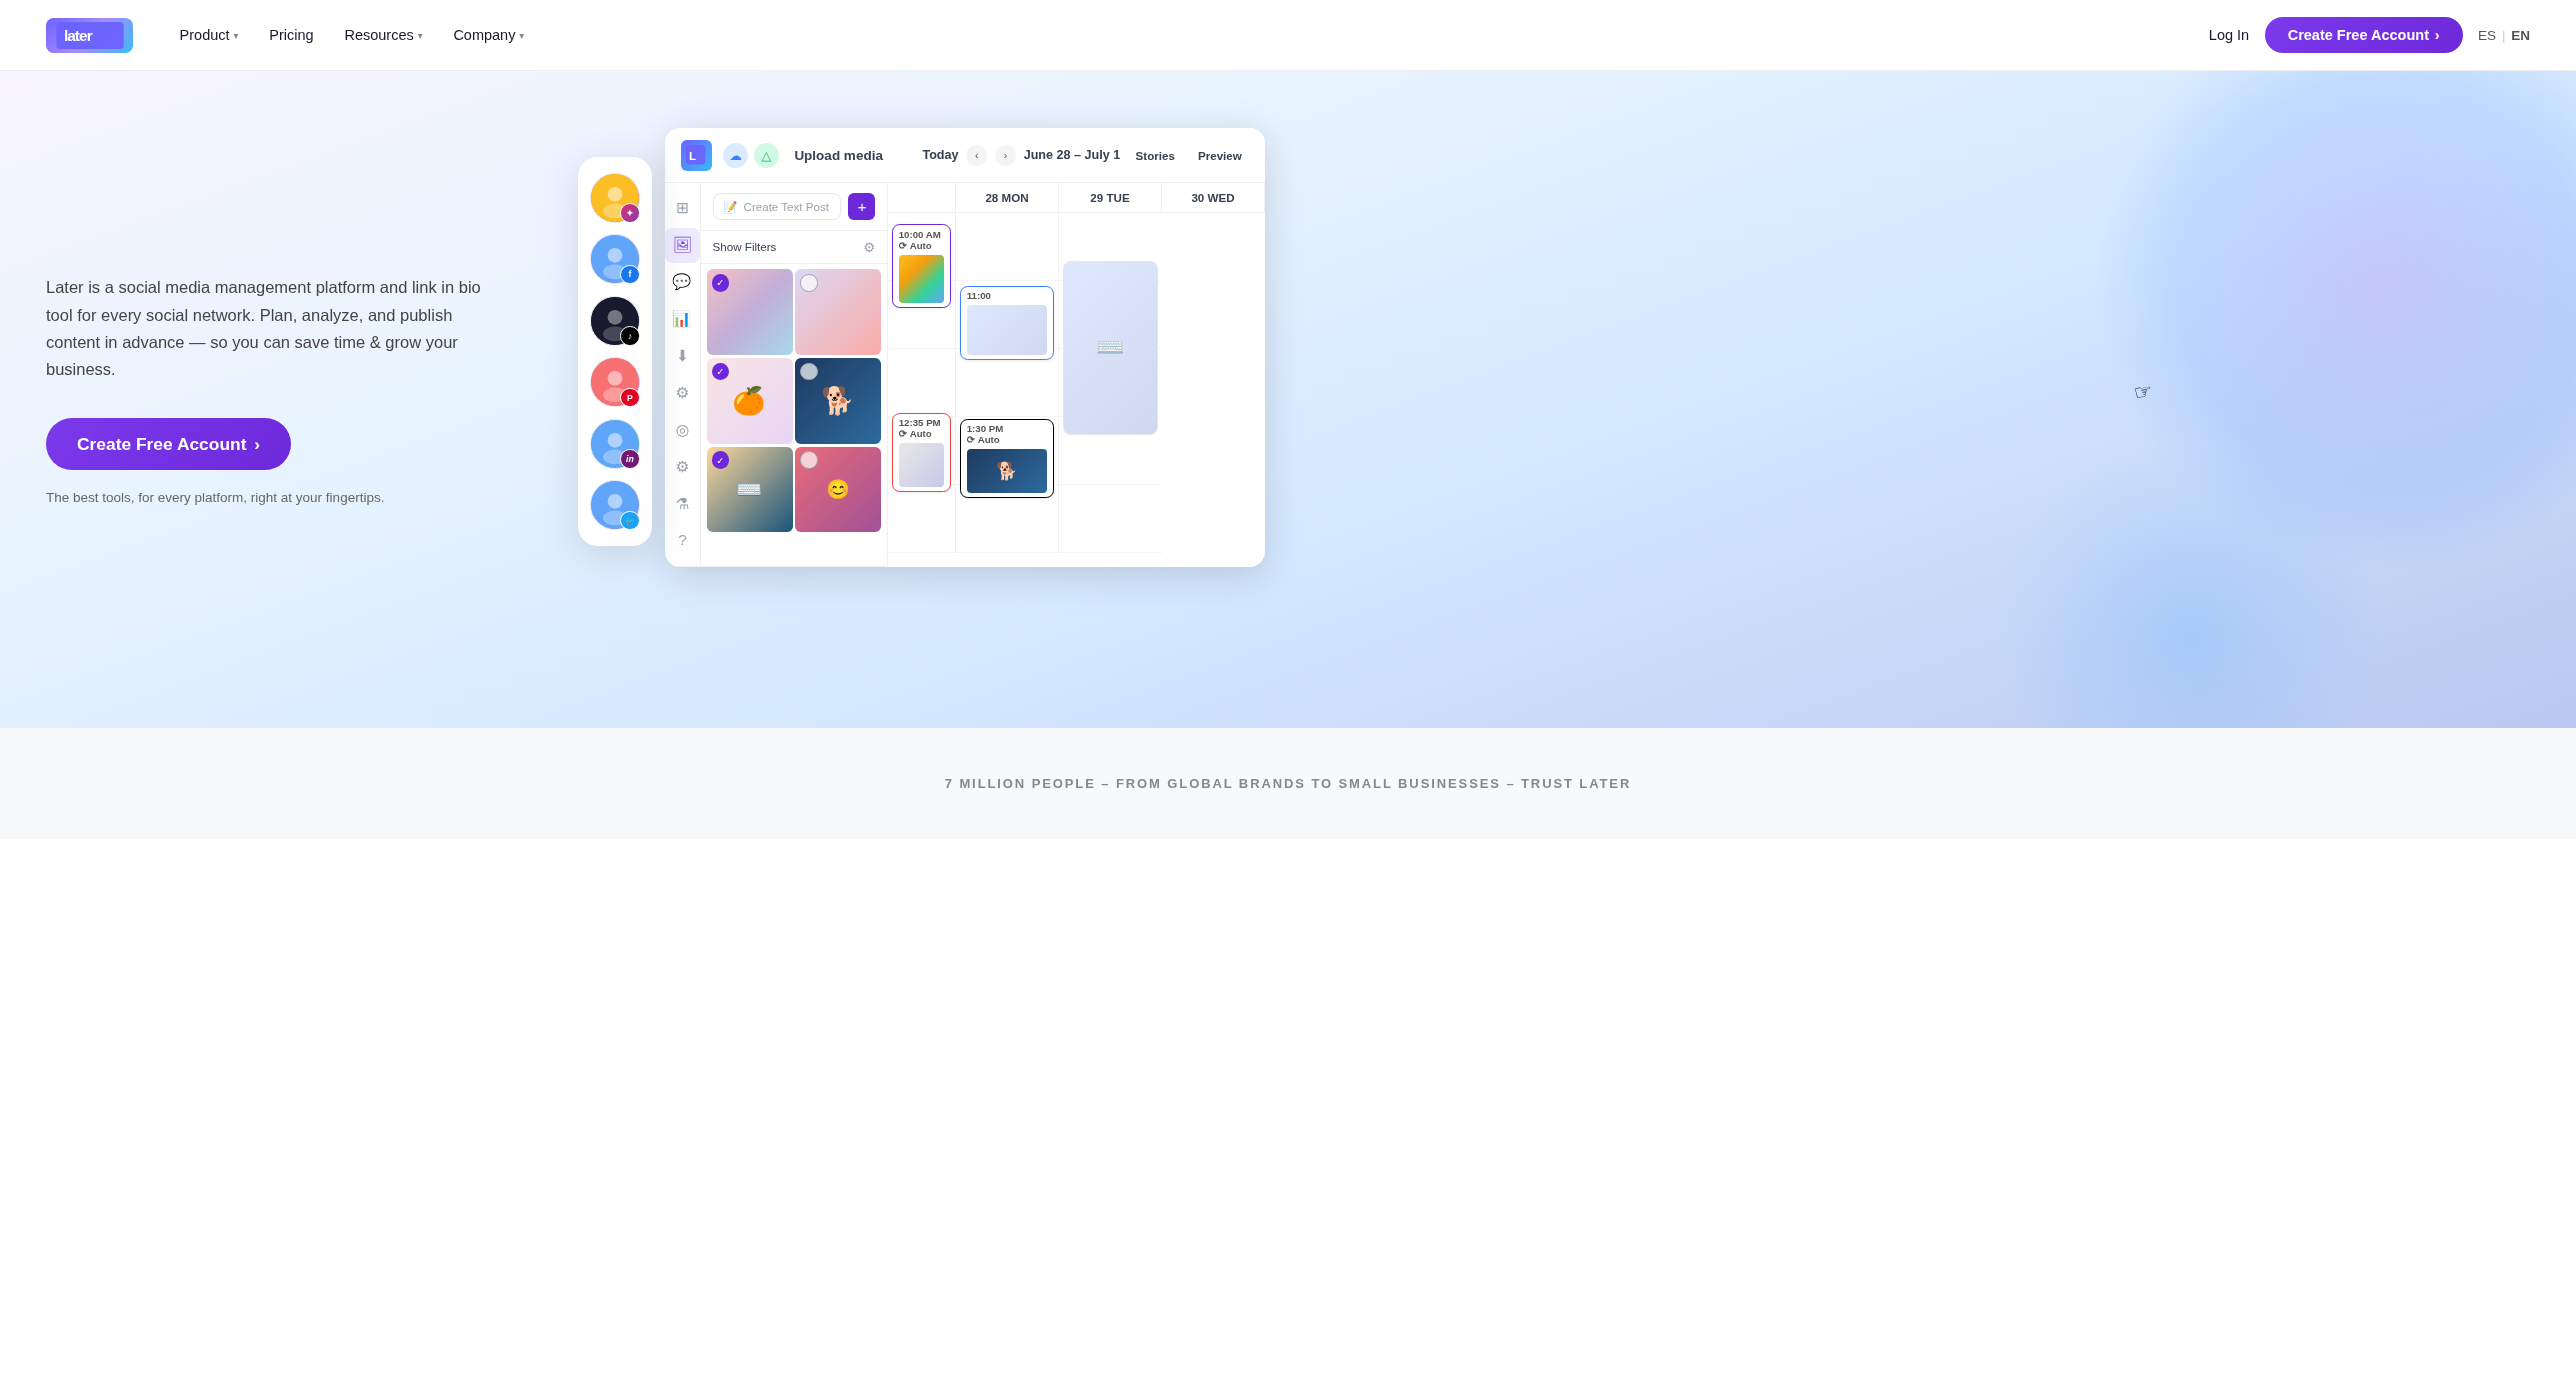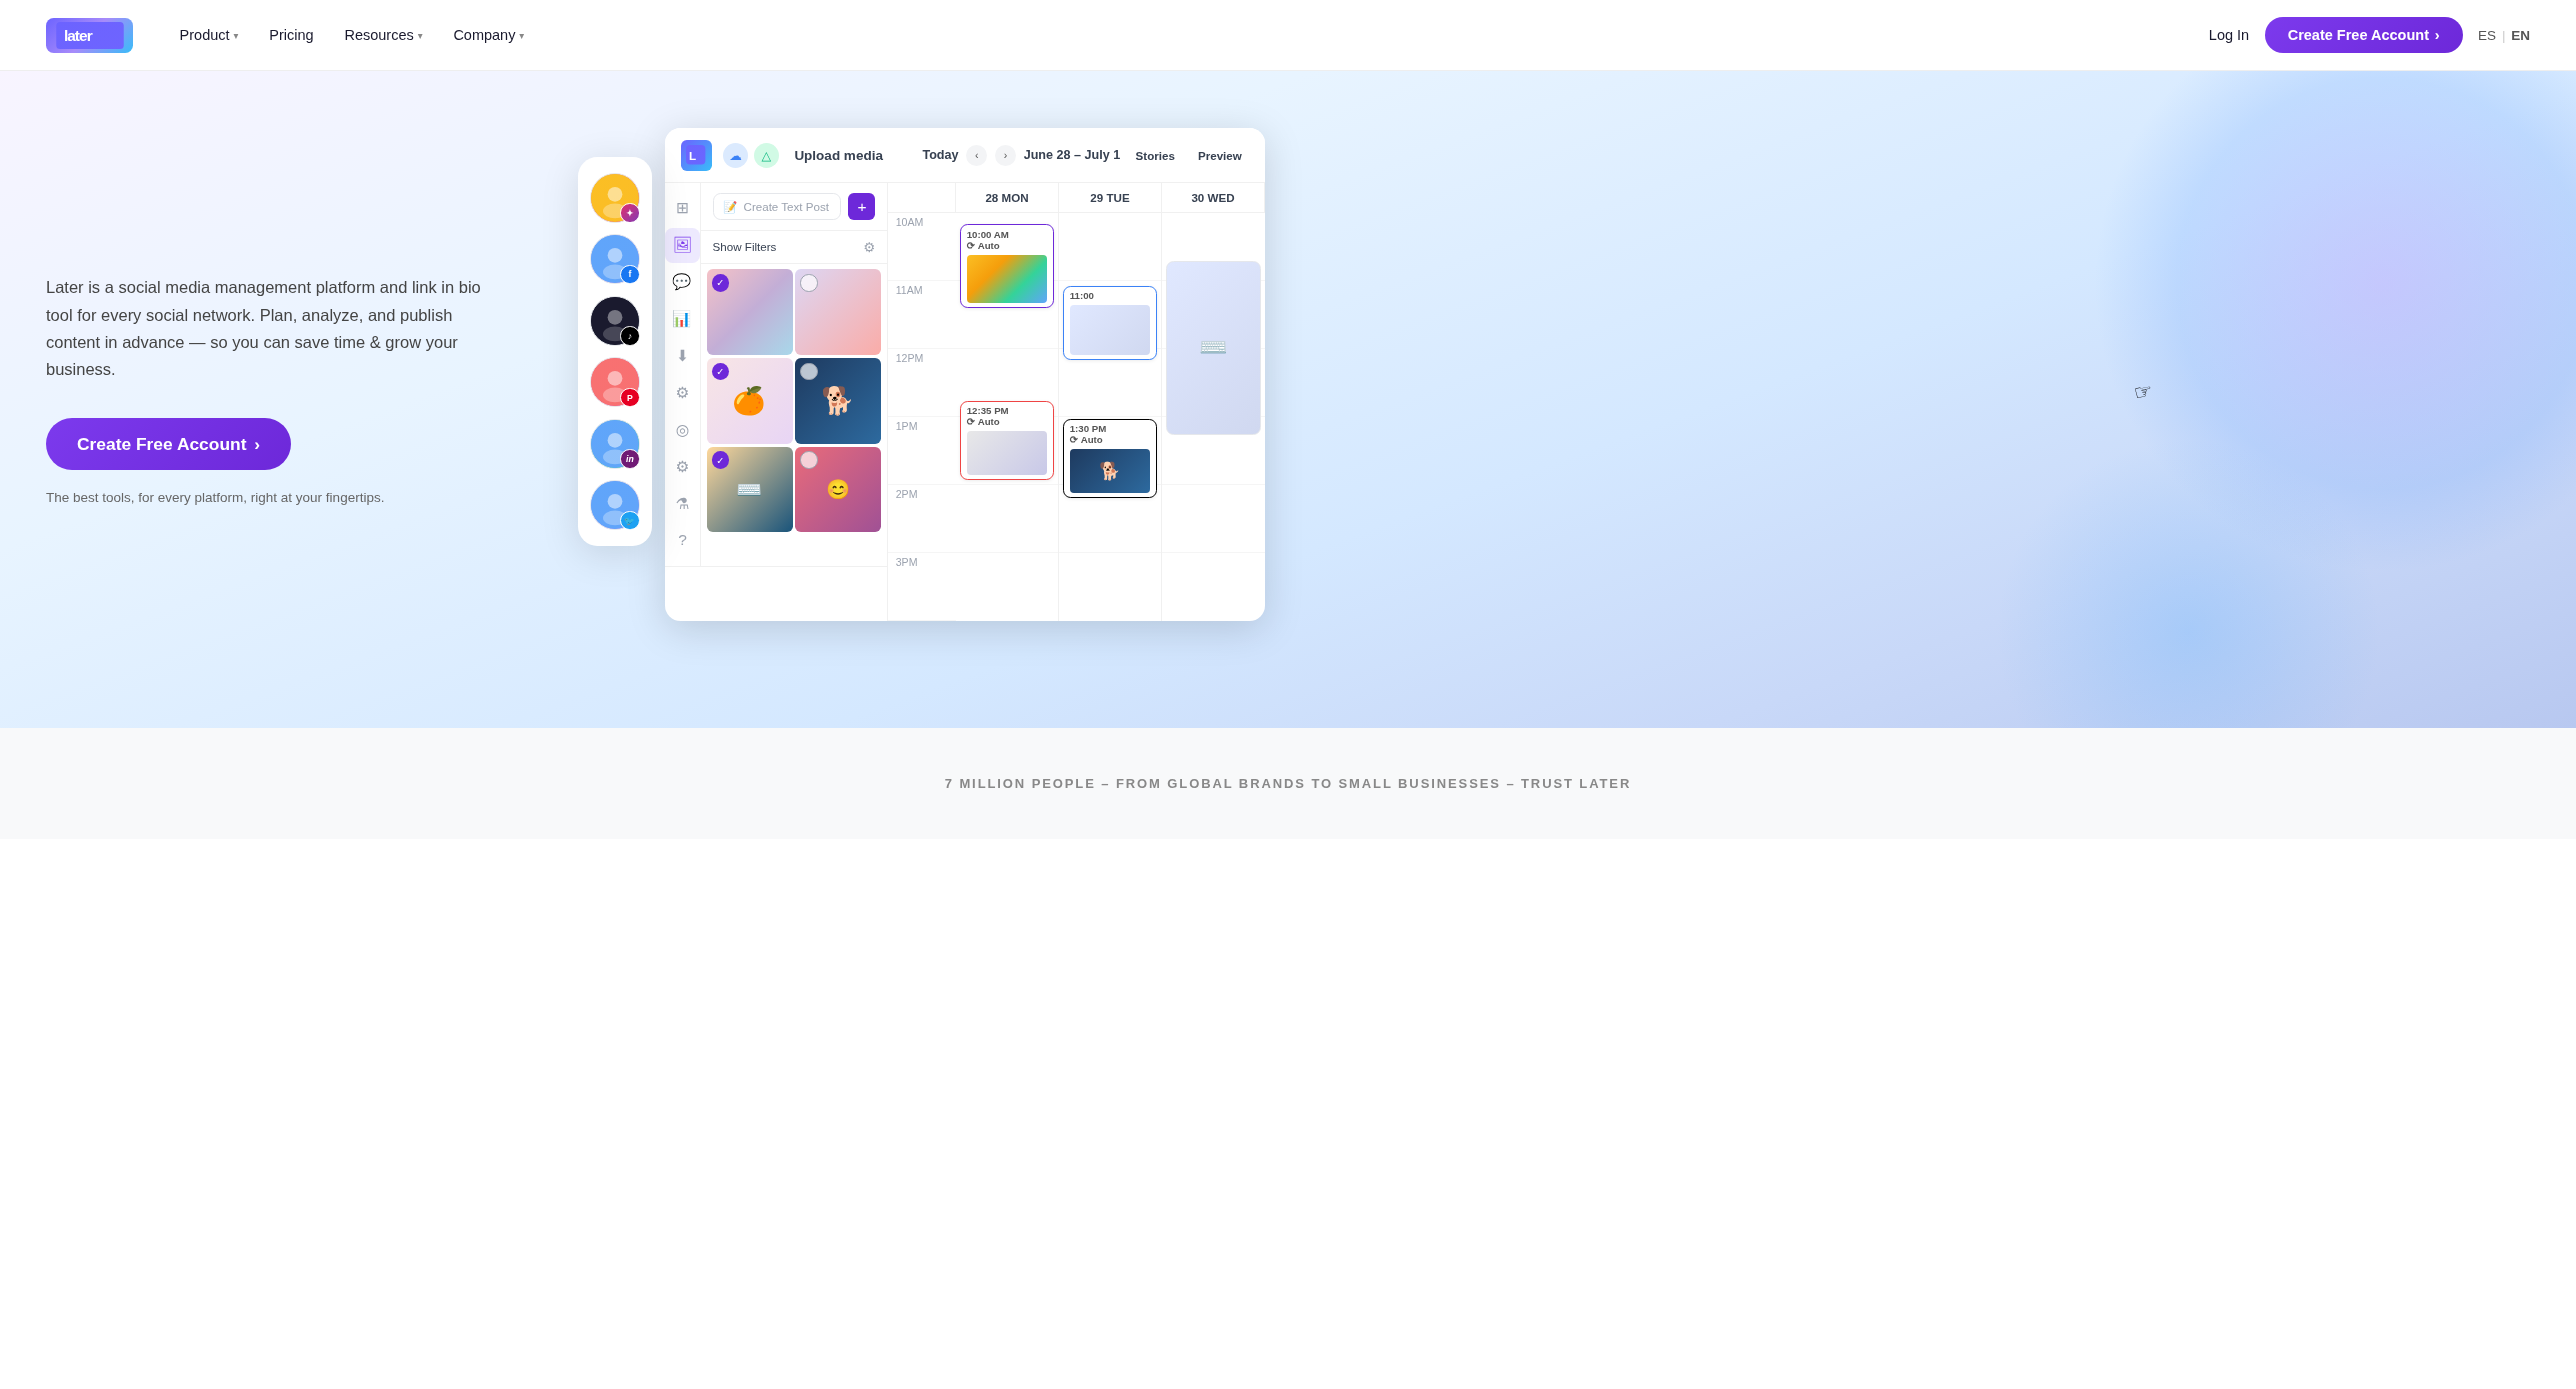--- a/index.html
+++ b/index.html
@@ -544,46 +544,38 @@
 
         <div class="calendar-panel">
           <div class="cal-header">
             <div class="cal-day-header"></div>
             <div class="cal-day-header">28 MON</div>
             <div class="cal-day-header">29 TUE</div>
             <div class="cal-day-header">30 WED</div>
           </div>
           <div class="cal-body">
 
-            <div class="cal-time-col">
-              <div class="cal-time-slot">10AM</div>
-              <div class="cal-time-slot">11AM</div>
-              <div class="cal-time-slot">12PM</div>
-              <div class="cal-time-slot">1PM</div>
-              <div class="cal-time-slot">2PM</div>
-              <div class="cal-time-slot">3PM</div>
-            </div>
 
             <div class="cal-col">
               <div class="cal-slot"></div>
               <div class="cal-slot"></div>
               <div class="cal-slot"></div>
               <div class="cal-slot"></div>
               <div class="cal-slot"></div>
 
               <div class="cal-event highlighted" style="top: 11.6px;">
                 <div class="event-time">10:00 AM</div>
                 <div class="event-auto">
                   <span>⟳</span>
                   <span>Auto</span>
                 </div>
                 <div style="margin-top:3.9px; background:linear-gradient(135deg,#fbbf24,#f59e0b,#34d399,#60a5fa); border-radius:3.9px; width:100%; height:48px;"></div>
               </div>
 
-              <div class="cal-event" style="top: 188px; border-color: #ef4444;">
+              <div class="cal-event" style="top: 200px; border-color: #ef4444;">
                 <div class="event-time">12:35 PM</div>
                 <div class="event-auto">
                   <span>⟳</span>
                   <span>Auto</span>
                 </div>
                 <div style="margin-top:3.9px; background:linear-gradient(135deg,#e8e8e8,#c8c8e8); border-radius:3.9px; width:100%; height:44px;"></div>
               </div>
             </div>
 
             <div class="cal-col">

